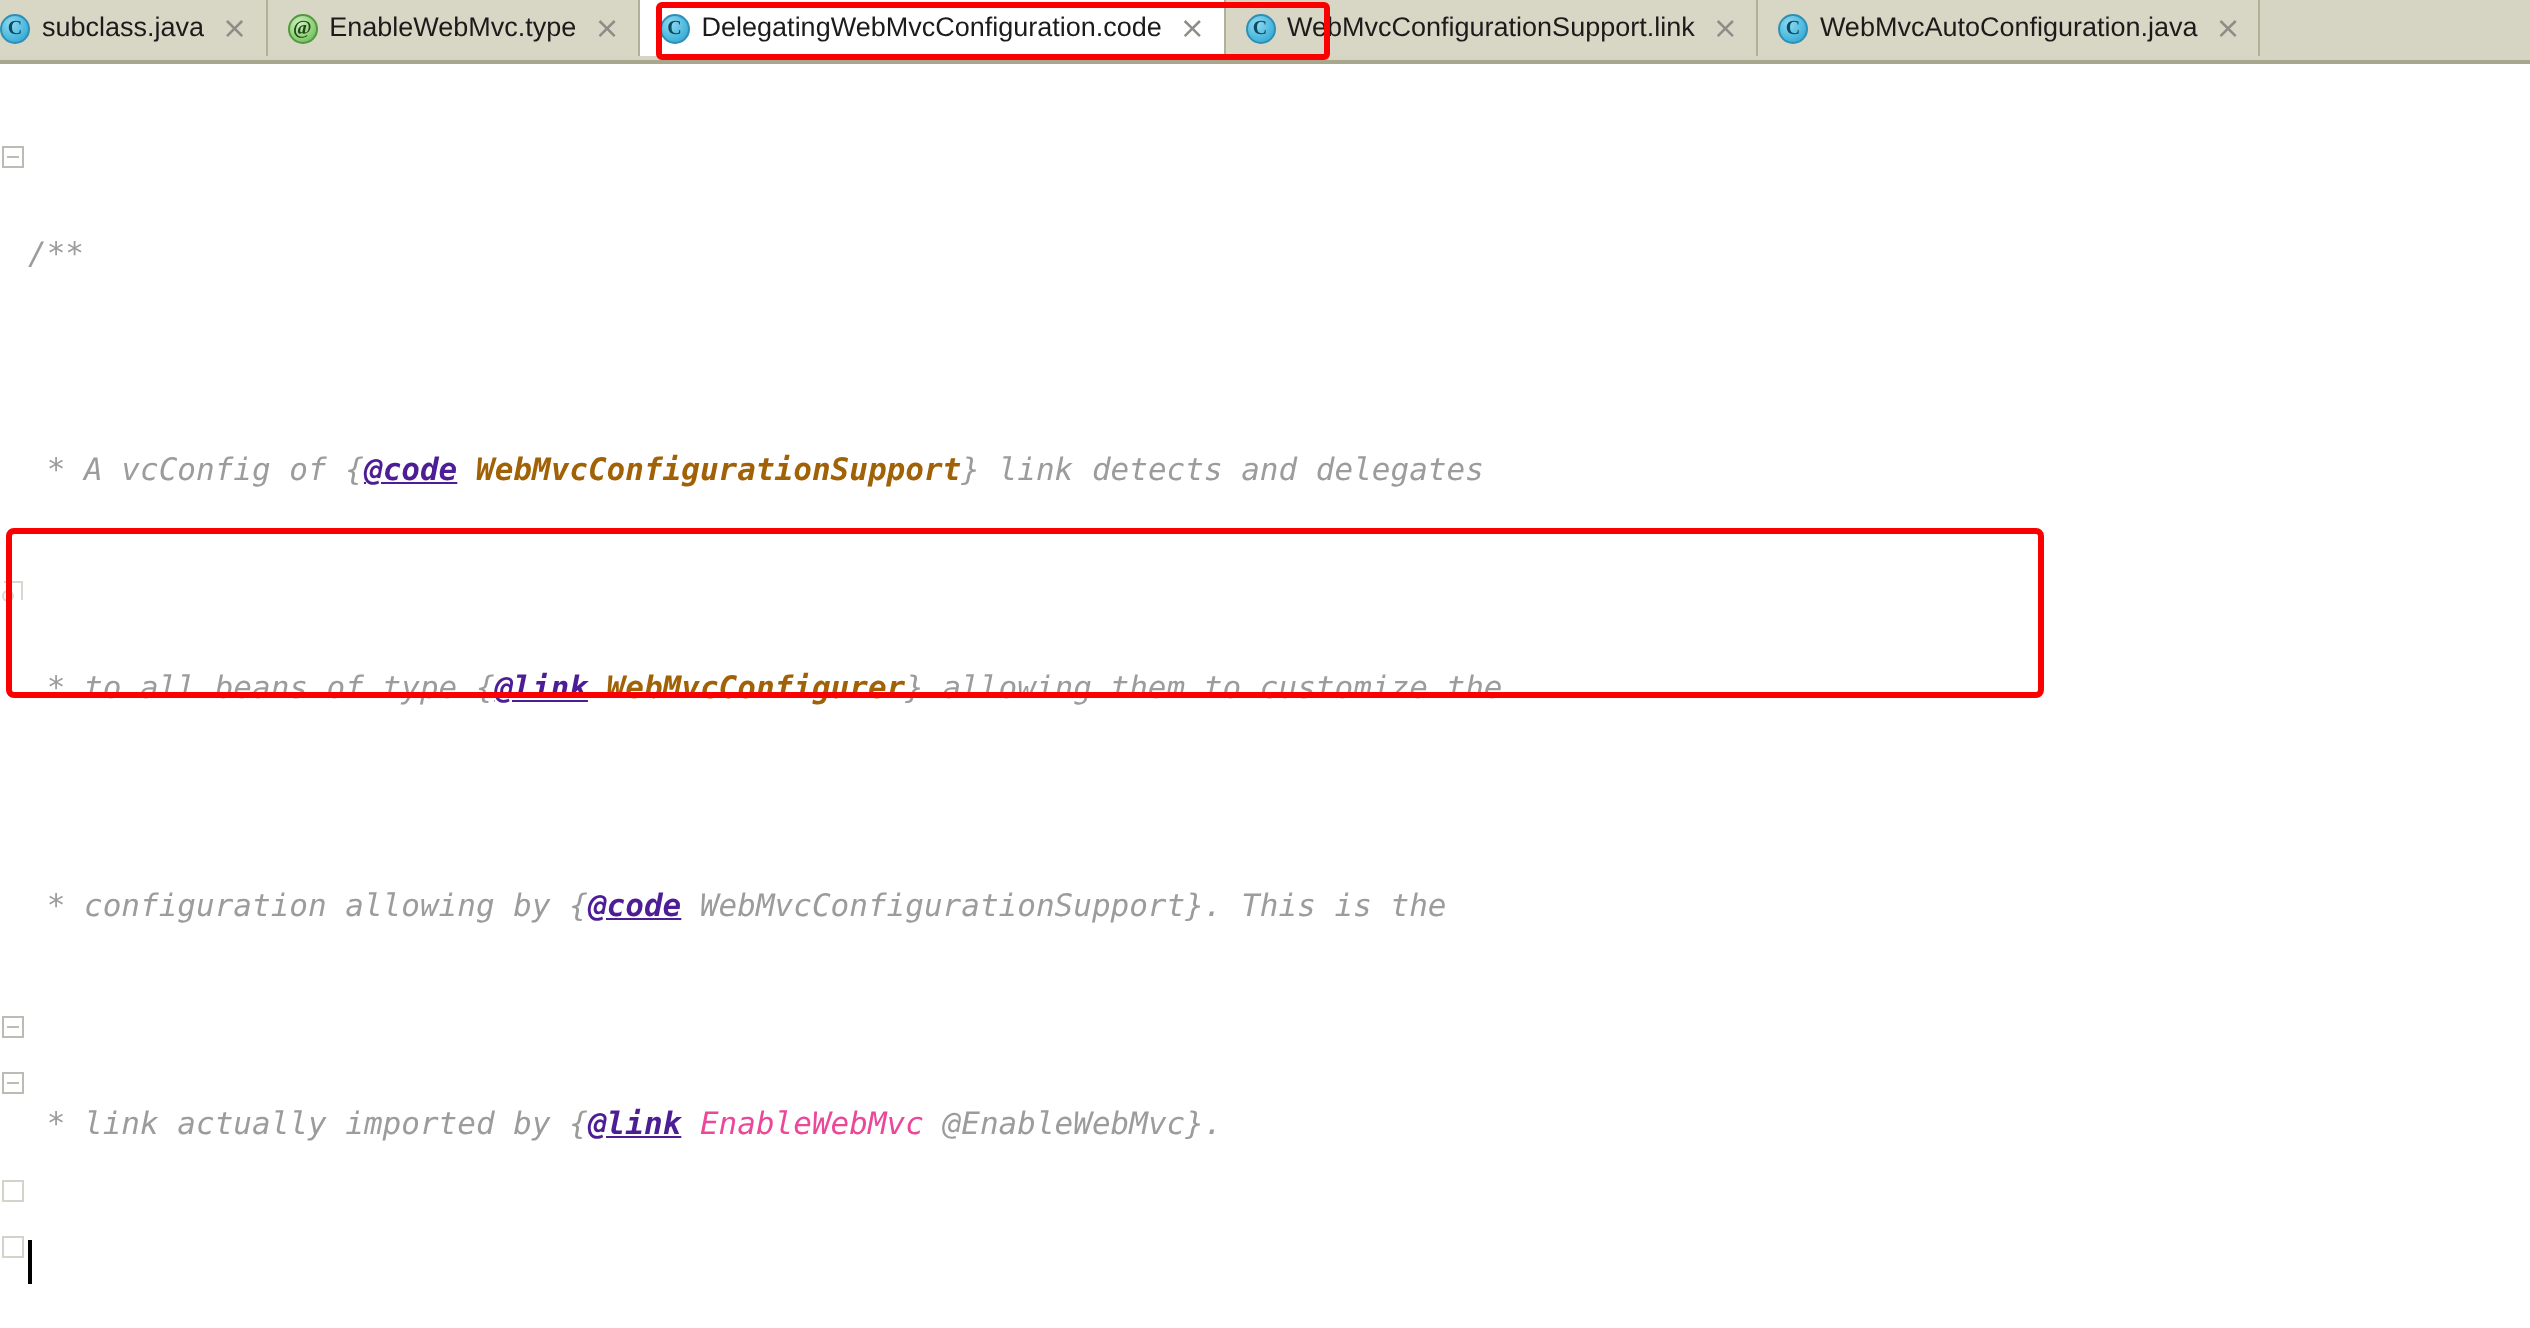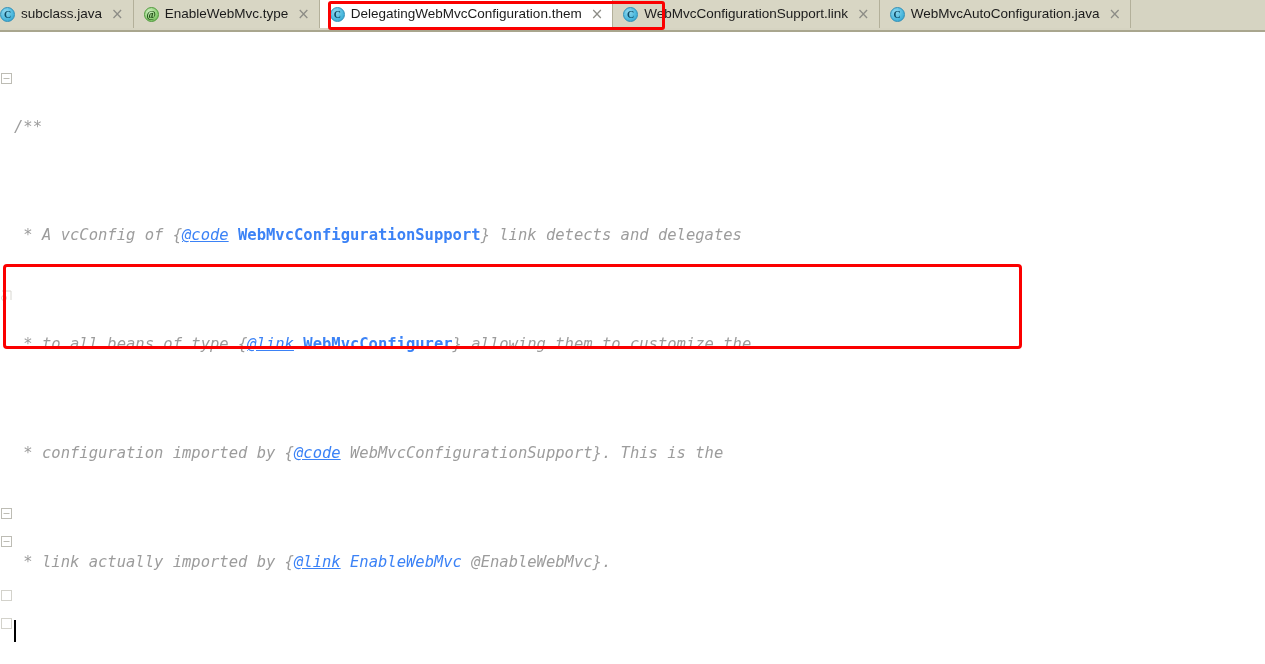--- a/index.html
+++ b/index.html
@@ -125,23 +125,23 @@
     color: #000000;
   }
   .line {
     height: 27.2px;
     padding-left: 14px;
     box-sizing: border-box;
   }
 
   
   .cmt      { color: #9c9c9c; font-style: italic; }
-  .cmt-tag  { color: #3b82f6; font-style: italic; font-weight: normal; text-decoration: underline; }
-  .cmt-code { color: #3b82f6; font-weight: bold; }
-  .cmt-link { color: #3b82f6; font-style: italic; }
+  .cmt-tag  { color: #4c1d95; font-style: italic; font-weight: bold; text-decoration: underline; }
+  .cmt-code { color: #a16207; font-style: italic; font-weight: bold; }
+  .cmt-link { color: #ec4899; font-style: italic; }
 
   
   #code-highlight {
     position: absolute;
     border: 3px solid #fb0000;
     border-radius: 4px;
     pointer-events: none;
     box-sizing: border-box;
     left: 3px;
     top: 232px;
@@ -178,21 +178,21 @@
   </div>
 
   <div class="tab">
     <span class="ic ic-annotation">@</span>
     <span class="tab-label">EnableWebMvc.type</span>
     <span class="tab-close">×</span>
   </div>
 
   <div class="tab active">
     <span class="ic ic-class">C</span>
-    <span class="tab-label">DelegatingWebMvcConfiguration.them</span>
+    <span class="tab-label">DelegatingWebMvcConfiguration.code</span>
     <span class="tab-close">×</span>
   </div>
 
   <div class="tab">
     <span class="ic ic-class">C</span>
     <span class="tab-label">WebMvcConfigurationSupport.link</span>
     <span class="tab-close">×</span>
   </div>
 
   <div class="tab">
@@ -244,21 +244,21 @@
   </div>
 
   <div id="code">
 
     <div class="line"><span class="cmt">/**</span></div>
 
     <div class="line"><span class="cmt"> * A vcConfig of {</span><span class="cmt-tag">@code</span><span class="cmt-code"> WebMvcConfigurationSupport</span><span class="cmt">} link detects and delegates</span></div>
 
     <div class="line"><span class="cmt"> * to all beans of type {</span><span class="cmt-tag">@link</span><span class="cmt-code"> WebMvcConfigurer</span><span class="cmt">} allowing them to customize the</span></div>
 
-    <div class="line"><span class="cmt"> * configuration imported by {</span><span class="cmt-tag">@code</span><span class="cmt"> WebMvcConfigurationSupport}. This is the</span></div>
+    <div class="line"><span class="cmt"> * configuration allowing by {</span><span class="cmt-tag">@code</span><span class="cmt"> WebMvcConfigurationSupport}. This is the</span></div>
 
     <div class="line"><span class="cmt"> * link actually imported by {</span><span class="cmt-tag">@link</span><span class="cmt-link"> EnableWebMvc</span><span class="cmt"> @EnableWebMvc}.</span></div>
 
     <div class="line"><span class="cmt"> *</span></div>
 
     
 
     
 
     

